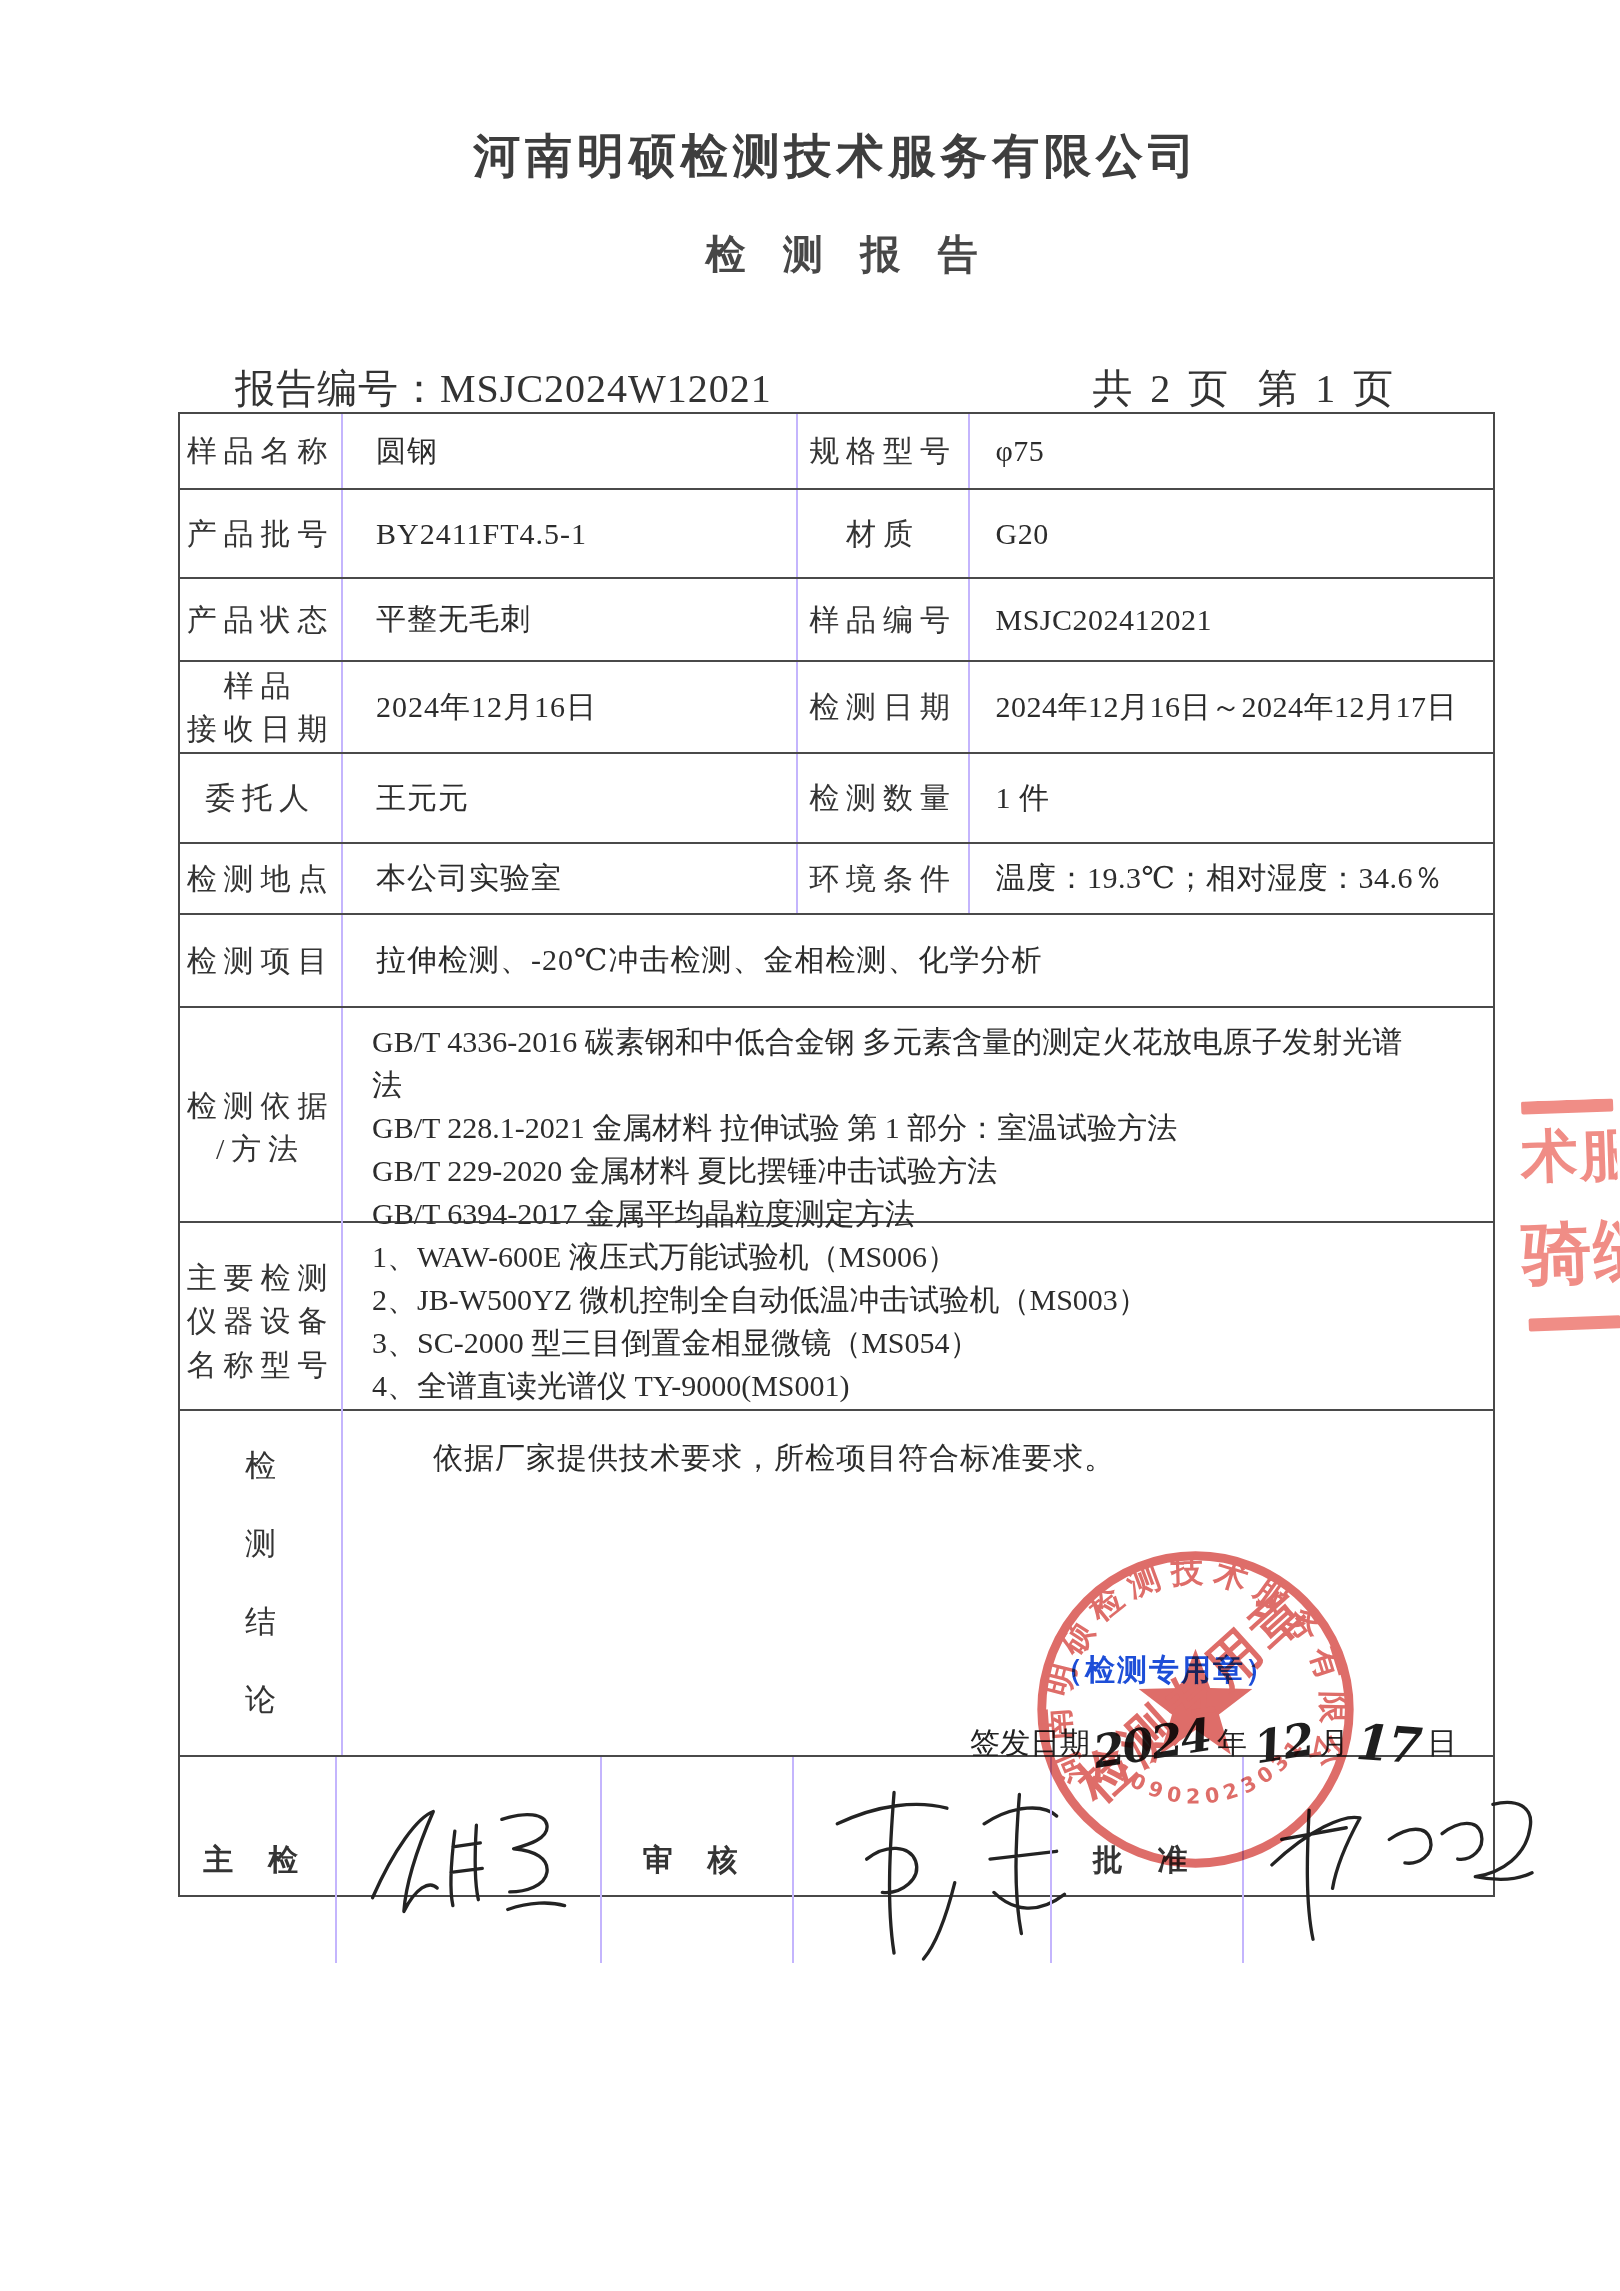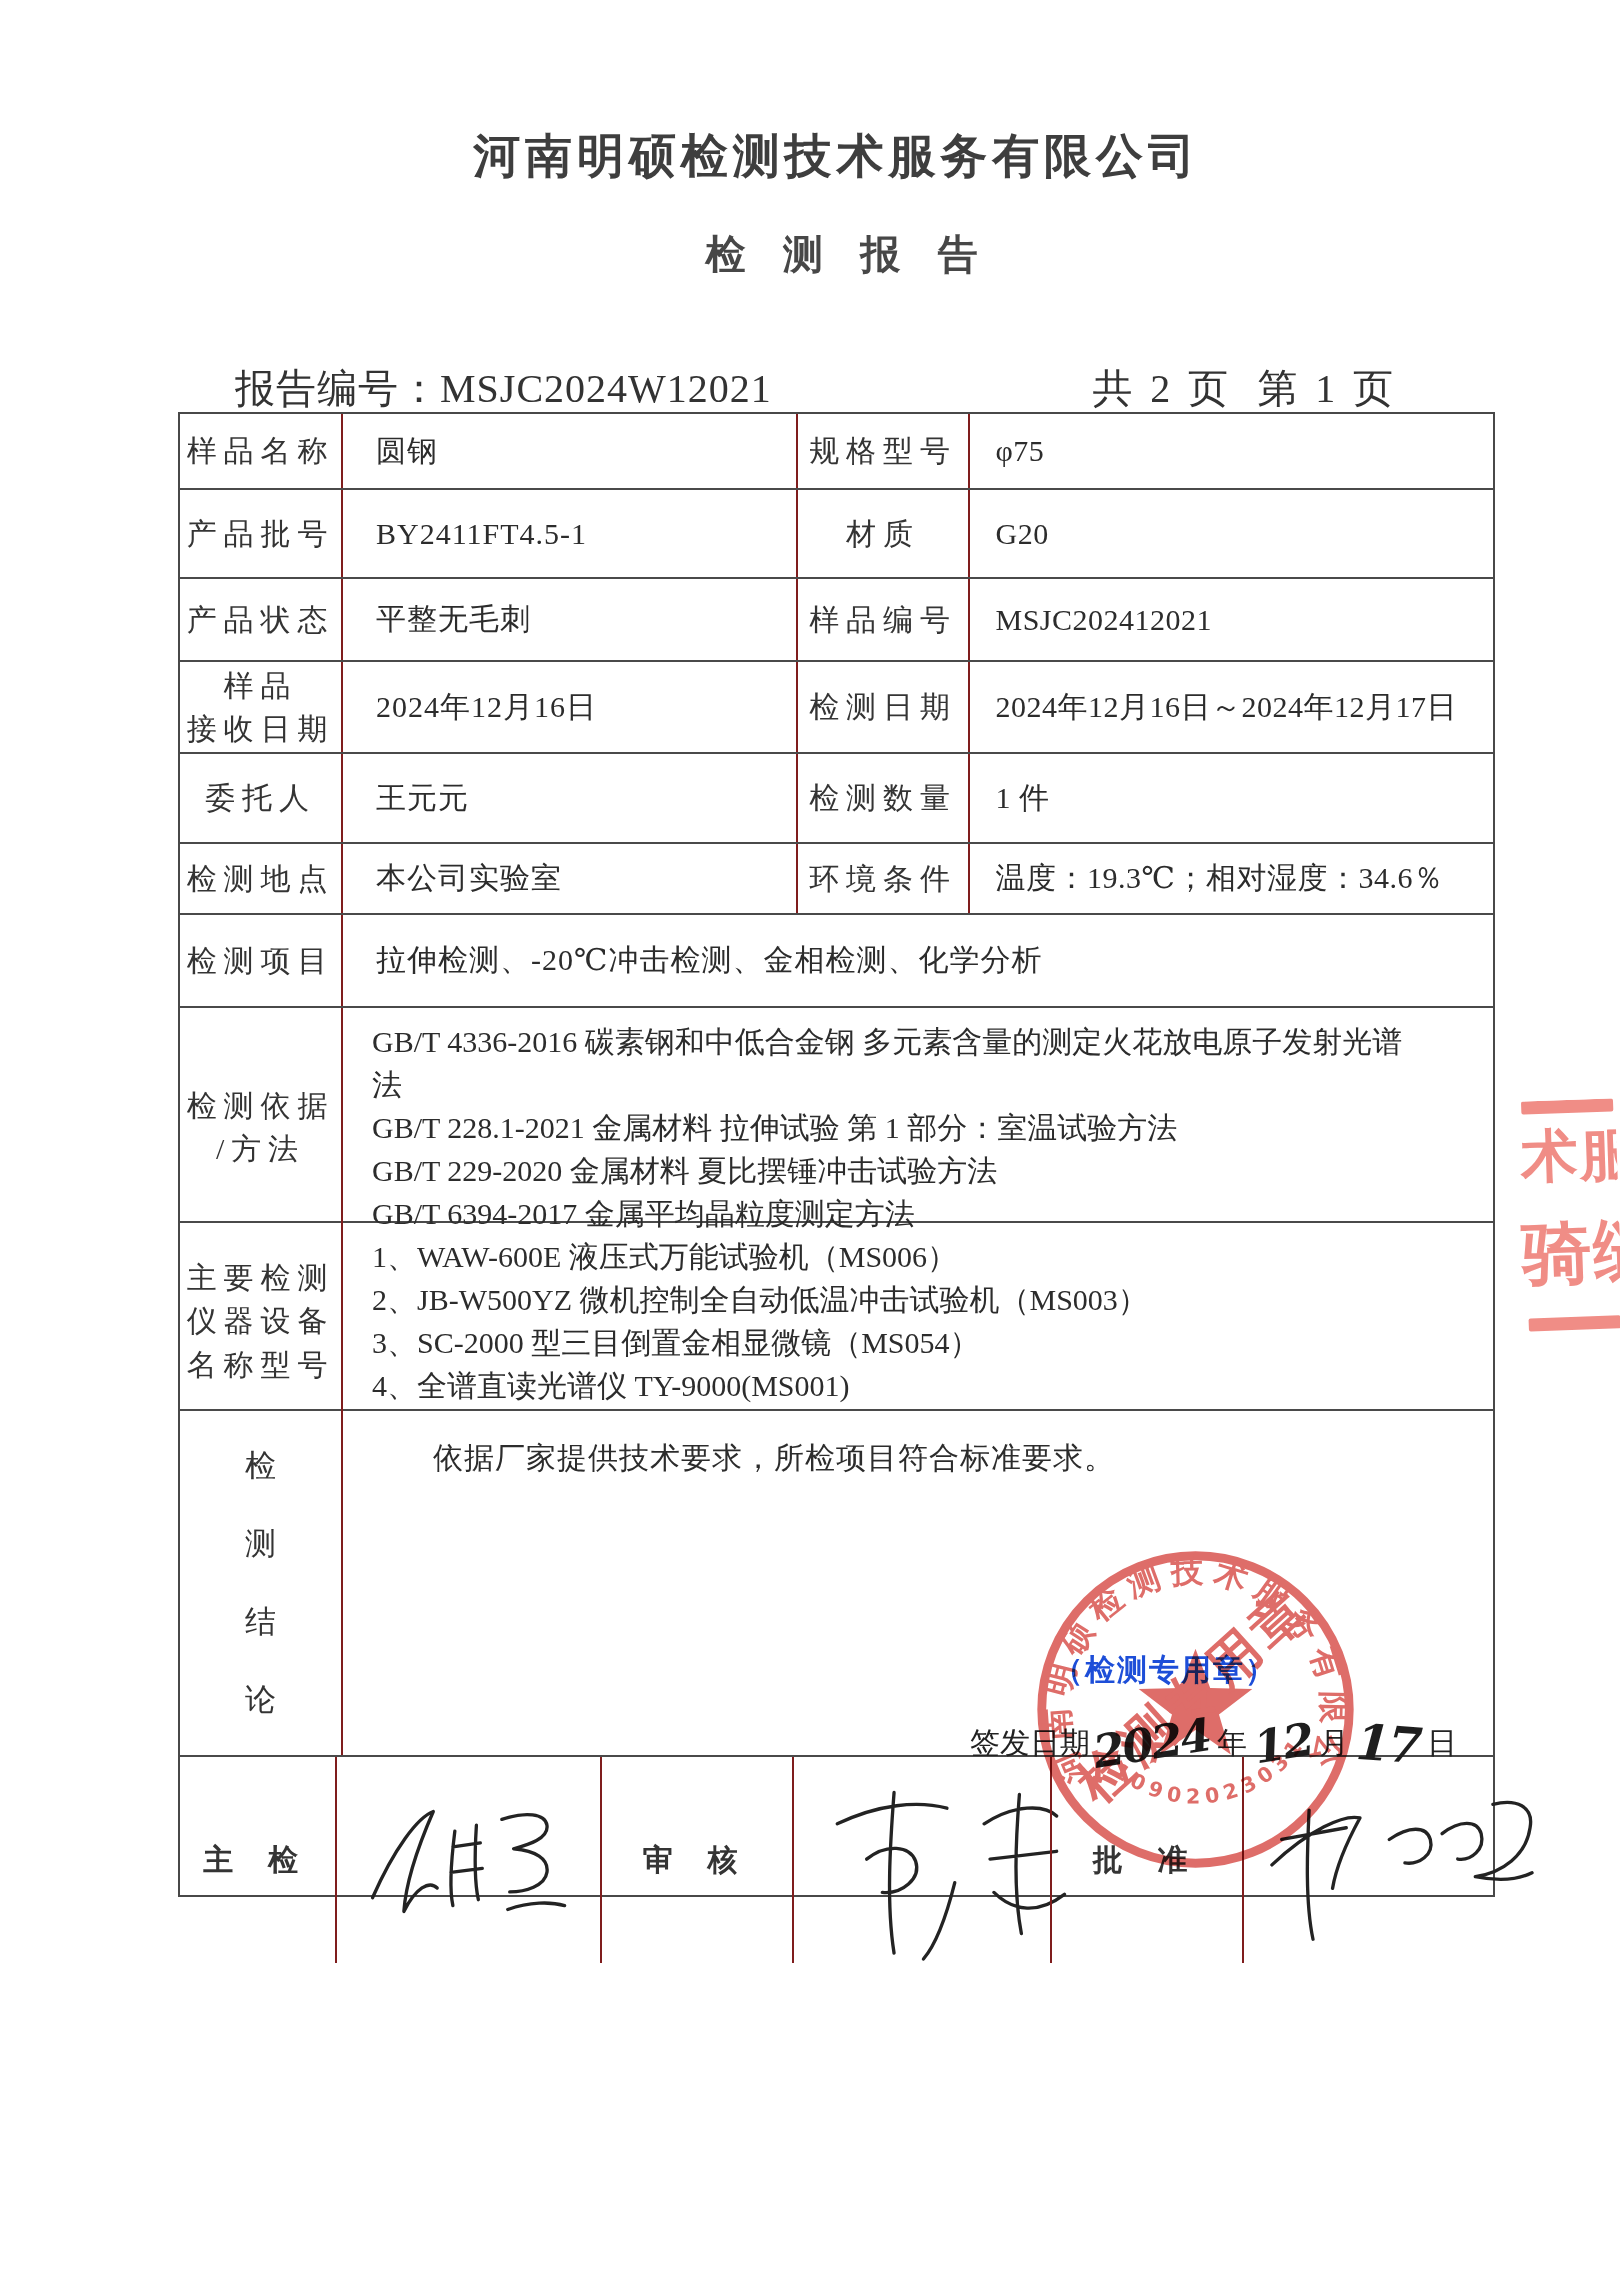--- a/index.html
+++ b/index.html
@@ -20,21 +20,21 @@
 
   
   .tbl{position:absolute;left:178px;top:412px;width:1317px;border:2.9px solid #484848;
     z-index:1;background:transparent;box-sizing:border-box;}
   .row{display:grid;border-bottom:2px solid #4a4a4a;box-sizing:border-box;}
   .row:last-child{border-bottom:none;font-weight:bold;}
   .cols4{grid-template-columns:161px 455px 172px auto;}
   .cols2{grid-template-columns:161px auto;}
   .colsSig{grid-template-columns:155px 265px 192px 258px 192px auto;}
   .cell{display:flex;align-items:center;box-sizing:border-box;position:relative;}
-  .cell + .cell{border-left:2px solid #7f1d1d;}
+  .cell + .cell{border-left:2px solid #c4b5fd;}
   .lab{justify-content:center;text-align:center;font-size:30px;letter-spacing:6.9px;
     color:#343434;white-space:pre-line;line-height:1.45;}
   .val{padding-left:33px;font-size:30px;color:#2c2c2c;letter-spacing:1px;}
   .val2{padding-left:25.5px;font-size:30px;color:#2c2c2c;letter-spacing:0.5px;}
   .r1{height:76px;} .r2{height:89px;} .r3{height:83px;} .r4{height:92px;}
   .r5{height:90px;} .r6{height:71px;} .r7{height:93px;}
   .r8{height:215px;} .r9{height:188px;} .r10{height:346px;} .r11{height:162px;} .r12{height:138px;}
   .multiline{align-items:center;padding:11.8px 25.5px 11.8px 29px;font-size:30px;line-height:43px;
     white-space:pre-line;color:#2c2c2c;}
   .basis-val{max-width:1112px;}

